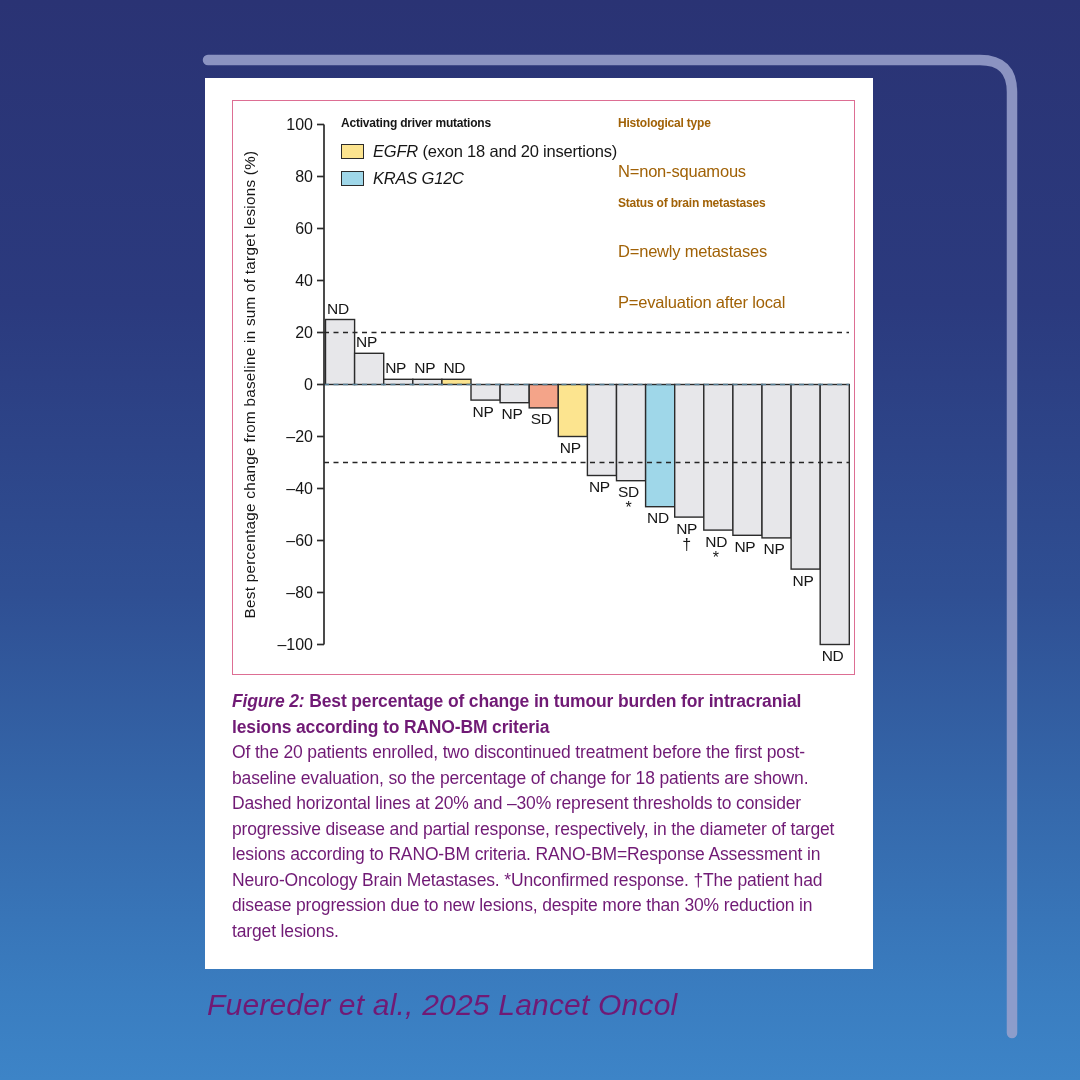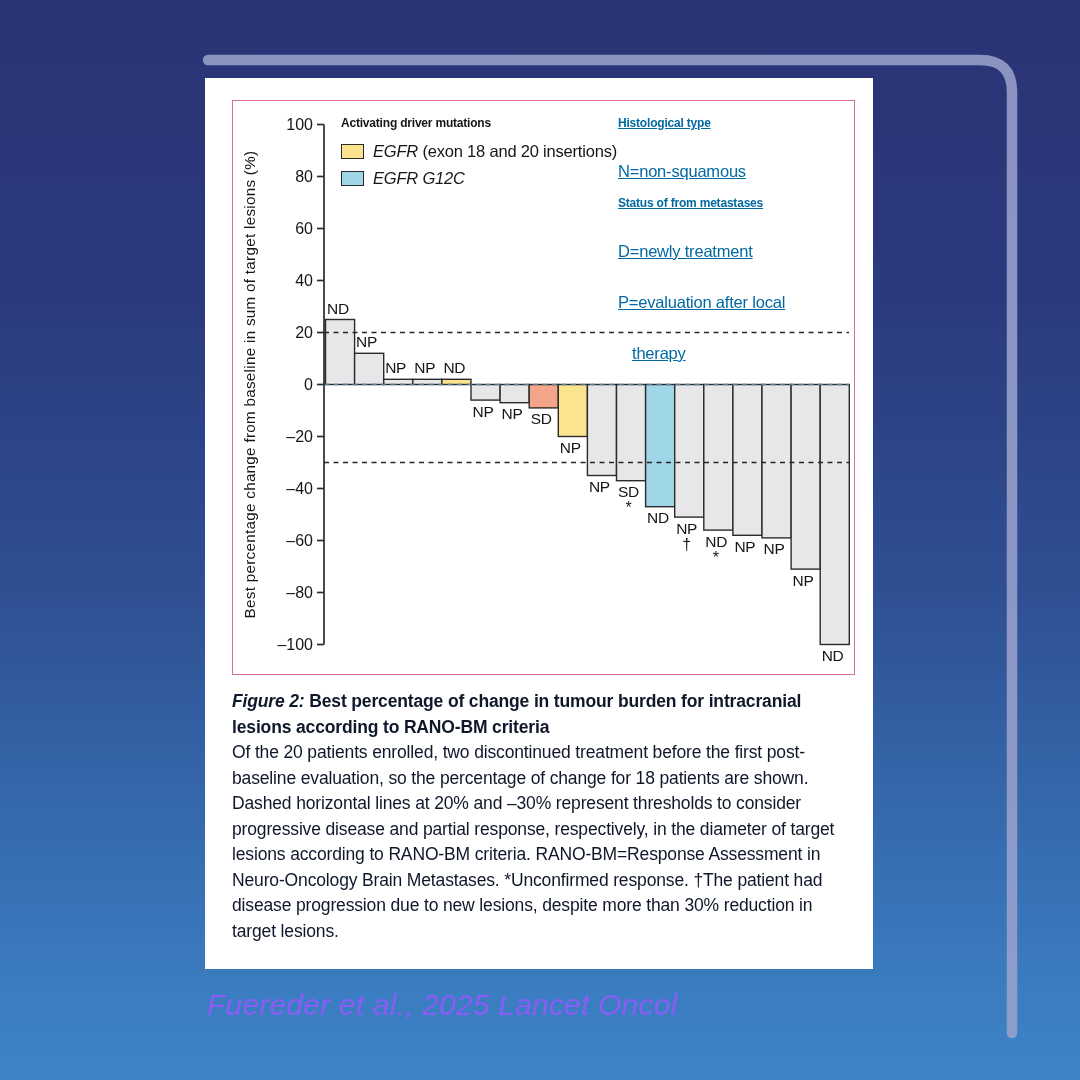--- a/index.html
+++ b/index.html
@@ -6,33 +6,33 @@
   body{
     width:1080px;height:1080px;position:relative;overflow:hidden;
     background:linear-gradient(180deg,#2A3374 0%,#2B3A7E 28%,#2F4F93 55%,#3569AC 75%,#3A7DC0 92%,#3D84C7 100%);
     font-family:"Liberation Sans","DejaVu Sans",sans-serif;
   }
   .swoosh{position:absolute;left:0;top:0;pointer-events:none;}
   .card{position:absolute;left:205px;top:78px;width:668px;height:891px;background:#ffffff;}
   .chart-frame{position:absolute;left:27px;top:22px;width:623px;height:575px;border:1.5px solid #DD6E93;box-sizing:border-box;background:#fff;}
   #chart-svg{position:absolute;left:0;top:0;width:620px;height:572px;}
   .legend-left{position:absolute;left:108px;top:12px;color:#161616;}
-  .legend-right{position:absolute;left:385px;top:12px;color:#0369a1;text-decoration:underline;}
+  .legend-right{position:absolute;left:385px;top:12px;color:#a16207;}
   .legend-title{font-weight:bold;font-size:12px;line-height:20px;margin-bottom:5px;letter-spacing:-0.2px;}
   .legend-item{height:27px;display:flex;align-items:center;font-size:16.5px;letter-spacing:-0.2px;}
   .swatch{display:inline-block;width:21px;height:13px;border:1.5px solid #2B2B2B;margin-right:9px;box-sizing:content-box;}
   .legend-label i{font-style:italic;}
   .legend-line{font-size:16.5px;line-height:25px;letter-spacing:-0.2px;margin-top:26px;}
   .legend-line.indent{padding-left:14px;}
   .legend-title.mt{margin-top:9px;}
-  .caption{position:absolute;left:27px;top:611px;width:628px;color:#0f172a;}
+  .caption{position:absolute;left:27px;top:611px;width:628px;color:#701a75;}
   .caption p{margin:0;font-size:17.5px;line-height:25.5px;letter-spacing:-0.15px;}
   .caption-title{font-weight:bold;}
   .caption-title em{font-style:italic;}
-  .attribution{position:absolute;left:207px;top:988px;font-size:30px;font-style:italic;color:#8b5cf6;letter-spacing:0.2px;}
+  .attribution{position:absolute;left:207px;top:988px;font-size:30px;font-style:italic;color:#701a75;letter-spacing:0.2px;}
 </style>
 </head>
 <body>
 
 <svg class="swoosh" width="1080" height="1080" viewBox="0 0 1080 1080" aria-hidden="true">
   <path d="M 208 60 L 980 60 Q 1012 60 1012 92 L 1012 1033" fill="none" stroke="#99A1CC" stroke-width="10.5" stroke-linecap="round" opacity="0.88"></path>
 </svg>
 
 <div class="card">
 
@@ -108,31 +108,30 @@
       </svg>
 
     <div class="legend-left">
       <div class="legend-title">Activating driver mutations</div>
       <div class="legend-item">
         <span class="swatch" style="background: rgb(252, 228, 143);"></span>
         <span class="legend-label"><i>EGFR</i><span> (exon 18 and 20 insertions)</span></span>
       </div>
       <div class="legend-item">
         <span class="swatch" style="background: rgb(159, 215, 233);"></span>
-        <span class="legend-label"><i>EGFR G12C</i><span></span></span>
+        <span class="legend-label"><i>KRAS G12C</i><span></span></span>
       </div>
     </div>
 
     <div class="legend-right">
       <div class="legend-title">Histological type</div>
       <div class="legend-line">N=non-squamous</div>
-      <div class="legend-title mt">Status of from metastases</div>
-      <div class="legend-line">D=newly treatment</div>
+      <div class="legend-title mt">Status of brain metastases</div>
+      <div class="legend-line">D=newly metastases</div>
       <div class="legend-line">P=evaluation after local</div>
-      <div class="legend-line indent">therapy</div>
     </div>
 
   </div>
 
   <div class="caption">
     <p class="caption-title"><em>Figure 2:</em><span> Best percentage of change in tumour burden for intracranial lesions according to RANO-BM criteria</span></p>
     <p class="caption-body">Of the 20 patients enrolled, two discontinued treatment before the first post-baseline evaluation, so the percentage of change for 18 patients are shown. Dashed horizontal lines at 20% and –30% represent thresholds to consider progressive disease and partial response, respectively, in the diameter of target lesions according to RANO-BM criteria. RANO-BM=Response Assessment in Neuro-Oncology Brain Metastases. *Unconfirmed response. †The patient had disease progression due to new lesions, despite more than 30% reduction in target lesions.</p>
   </div>
 
 </div>

